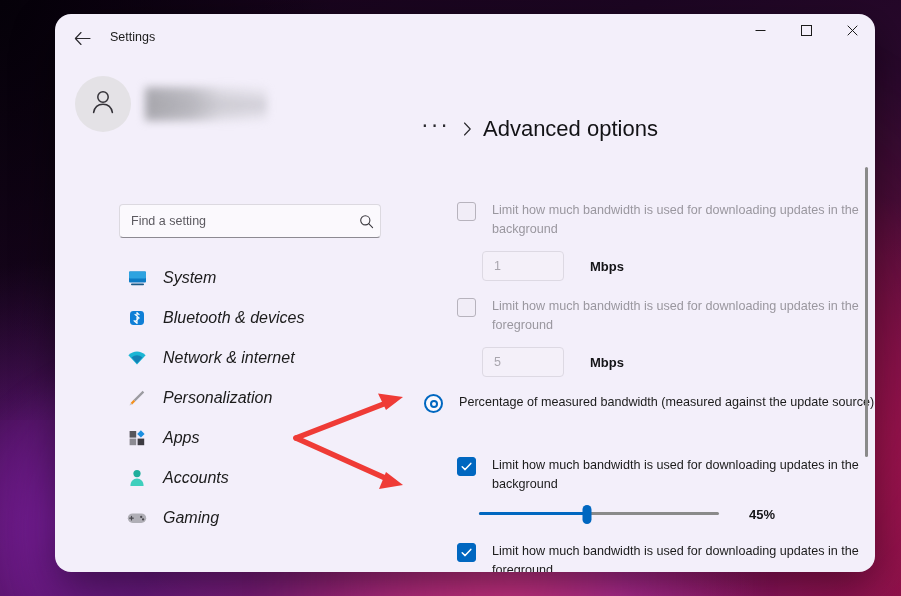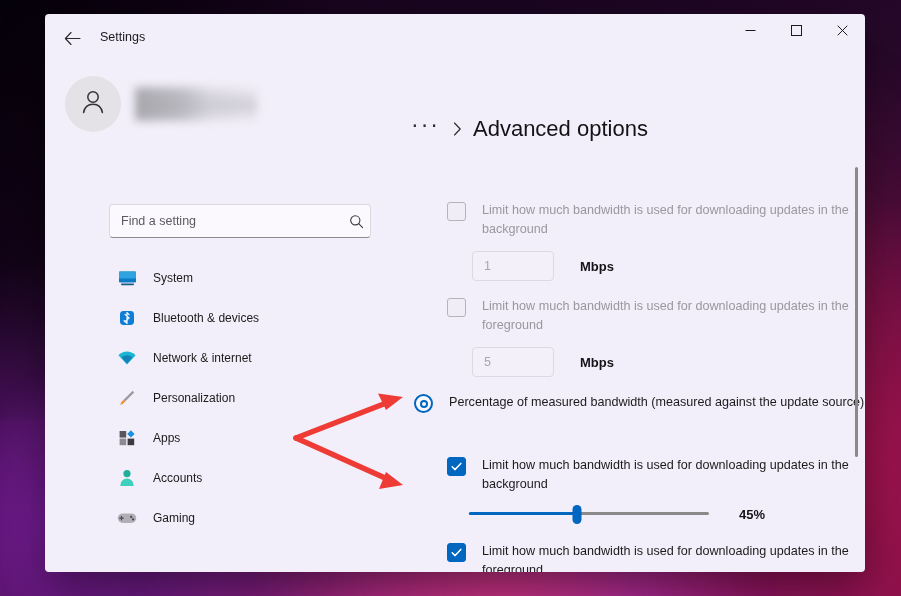--- a/index.html
+++ b/index.html
@@ -53,26 +53,26 @@
   #desktop .darkcorner {
     position: absolute;
     left: 0; top: 0;
     width: 330px; height: 420px;
     background: radial-gradient(ellipse at 0% 0%, rgba(4,1,8,.95), rgba(4,1,8,0) 75%);
   }
 
   
   #window {
     position: absolute;
-    left: 45px;
+    left: 55px;
     top: 14px;
     width: 820px;
     height: 558px;
     background: #f3effa;
-    border-radius: 4px;
+    border-radius: 16px;
     box-shadow: 0 16px 44px rgba(0,0,0,.45);
     overflow: hidden;
   }
 
   
   #titlebar {
     position: relative;
     height: 47px;
   }
   .back-btn {
@@ -178,22 +178,23 @@
     border-radius: 4px;
     padding-left: 4px;
   }
   .nav-icon {
     width: 28px;
     display: flex; align-items: center; justify-content: center;
     flex: 0 0 28px;
   }
   .nav-label {
     margin-left: 12px;
-    font-size: 12px;
+    font-size: 16px;
     color: #1b1b1b;
+    font-style: italic;
   }
 
   
   #content {
     position: absolute;
     left: 306px; top: 0;
     width: 514px;
     height: 511px;
     overflow: hidden;
   }

